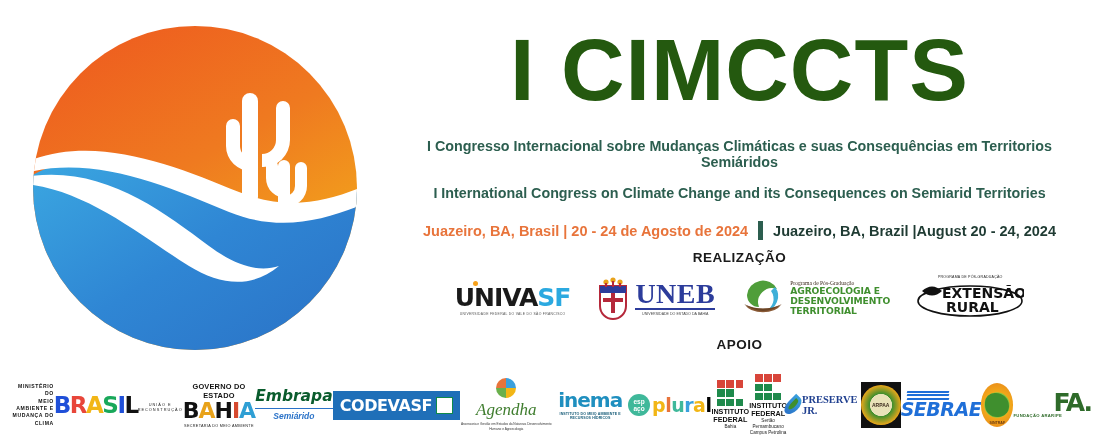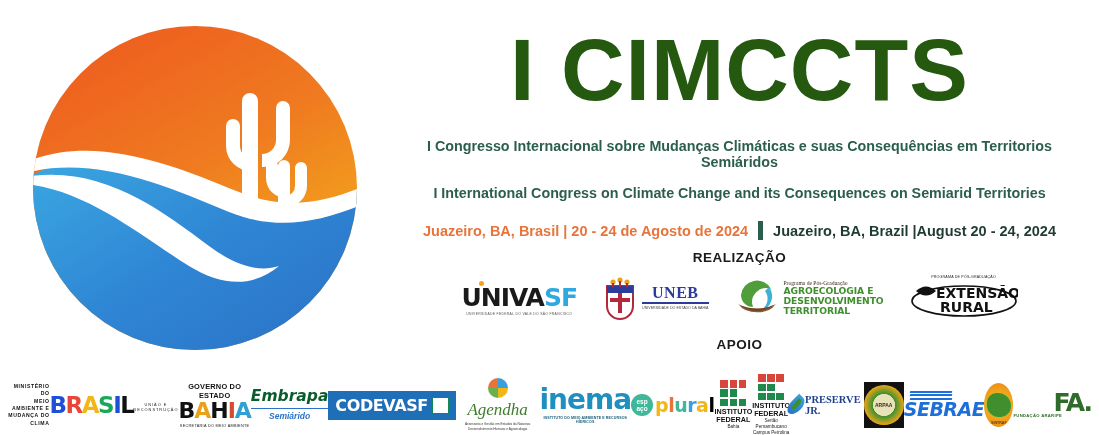--- a/index.html
+++ b/index.html
@@ -80,21 +80,21 @@
     white-space: nowrap;
   }
   .univasf .dot {
     width: 5px; height: 5px; border-radius: 50%; background: #f7a11a;
     margin: 0 auto -1px 18px;
   }
   .uneb { display: flex; align-items: center; gap: 5px; }
   .uneb-crest { width: 34px; height: 44px; }
   .uneb-txt { text-align: center; }
   .uneb-txt .word {
-    font-size: 16px; font-weight: bold; color: #2c3c9b;
+    font-size: 28px; font-weight: bold; color: #2c3c9b;
     letter-spacing: 0.5px; border-bottom: 2px solid #2c3c9b; line-height: 1.05;
     font-family: "Liberation Serif", serif;
   }
   .uneb-txt .tag { font-size: 3.6px; color: #444; margin-top: 2px; line-height: 1.4; }
 
   .agro { display: flex; align-items: center; gap: 5px; }
   .agro-icon { width: 44px; height: 42px; }
   .agro-txt .pg { font-size: 5.6px; color: #3b2a1d; font-family: "Liberation Serif", serif; }
   .agro-txt .big {
     font-size: 9.2px; font-weight: bold; color: #3f8f2e;
@@ -154,21 +154,21 @@
   .codevasf .bk { background: #fff; width: 17px; height: 17px; border: 1.5px solid #0f8a4a; }
 
   .agendha { text-align: center; }
   .agendha .top { display: flex; align-items: center; gap: 2px; flex-direction: column; }
   .agendha .globe { width: 20px; height: 20px; border-radius: 50%;
     background: conic-gradient(#3aa0dd 0 25%, #f2b616 0 50%, #6ab04c 0 75%, #e8743b 0 100%); }
   .agendha .word { font-size: 17px; color: #3f7d2e; font-style: italic; font-family: "Liberation Serif", serif; }
   .agendha .tag { font-size: 3.2px; color: #333; line-height: 1.5; margin-top: 2px; }
 
   .inema { text-align: center; }
-  .inema .word { font-size: 28px; font-weight: bold; color: #1f8fbf; letter-spacing: -1px; line-height: 1;
+  .inema .word { font-size: 20px; font-weight: bold; color: #1f8fbf; letter-spacing: -1px; line-height: 1;
     font-family: "DejaVu Sans", sans-serif; }
   .inema .tag { font-size: 3.6px; color: #1a5e7a; letter-spacing: 0.1px; margin-top: 2px; font-weight: bold; }
 
   .plural { display: flex; align-items: center; gap: 2px; }
   .plural .circ { width: 22px; height: 22px; border-radius: 50%; background: #3fb89a;
     color: #fff; font-size: 6.5px; font-weight: bold; display: flex; align-items: center;
     justify-content: center; flex-direction: column; line-height: 1.1; }
   .plural .word { font-size: 19px; font-weight: bold; letter-spacing: -0.5px;
     font-family: "DejaVu Sans", sans-serif; }
   .plural .word span:nth-child(1){color:#f2b616;}

